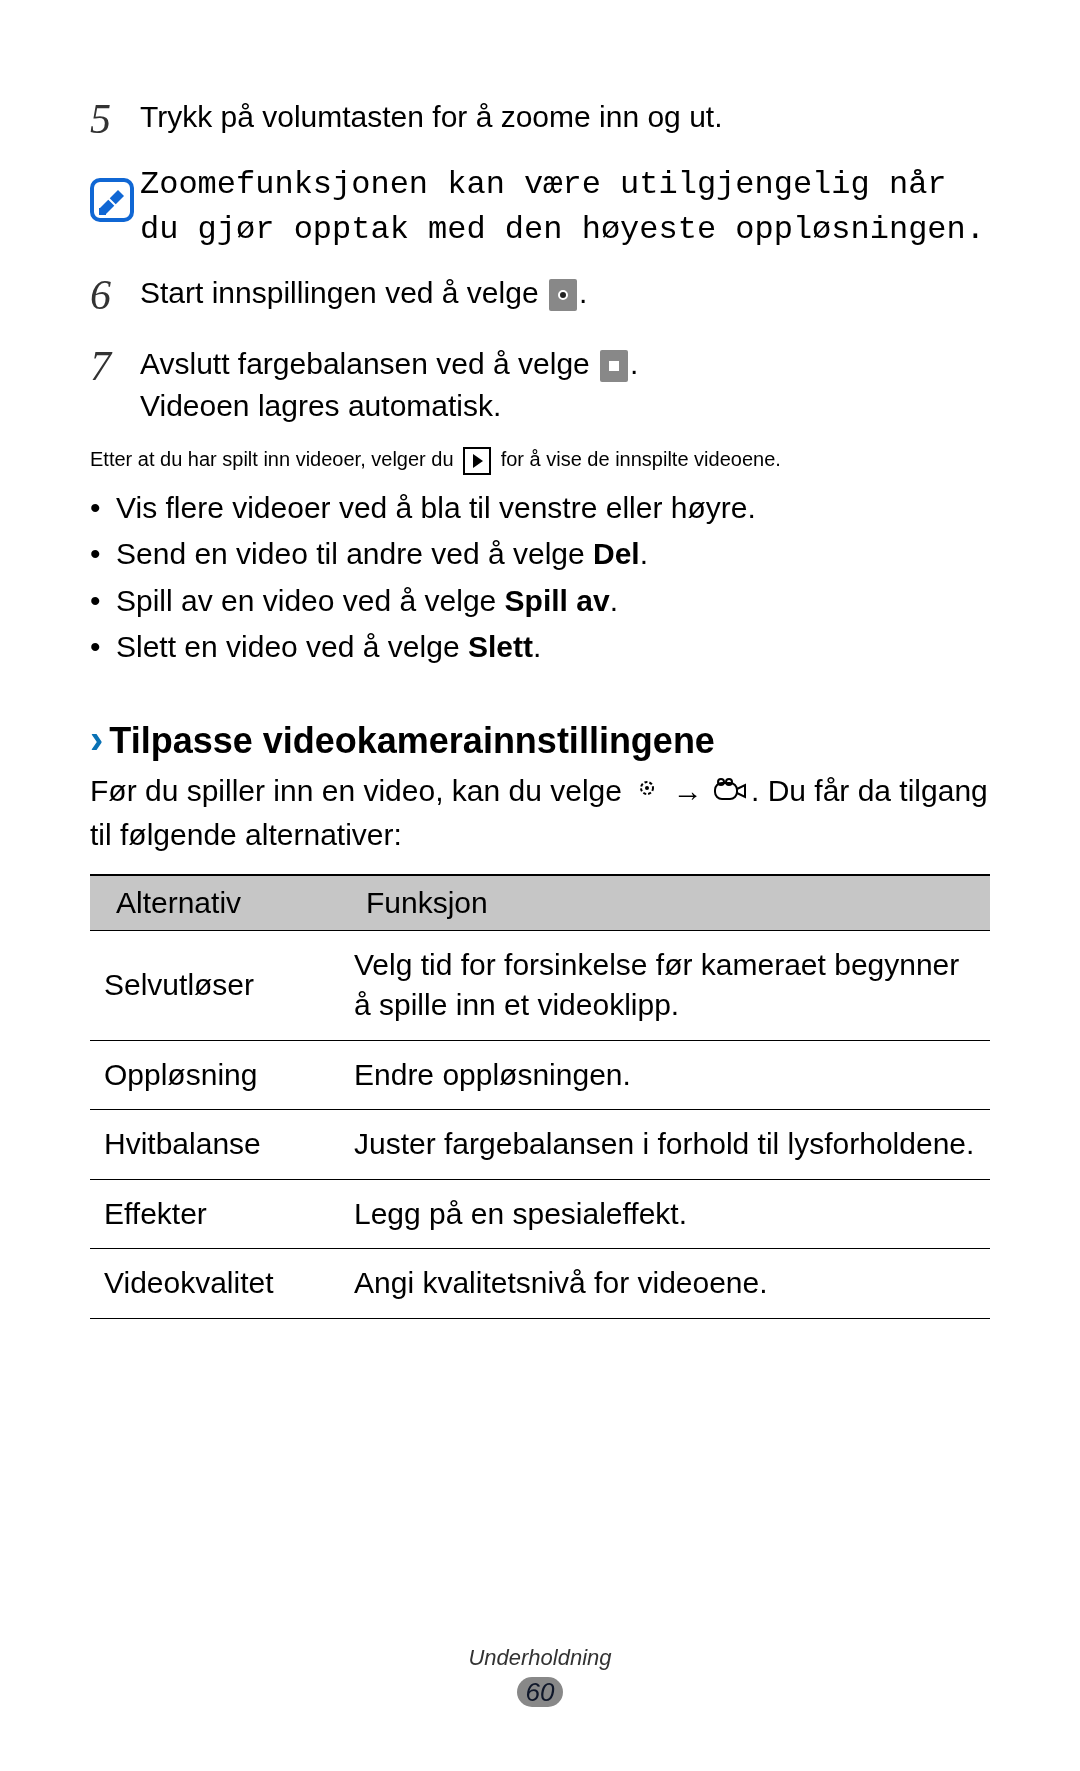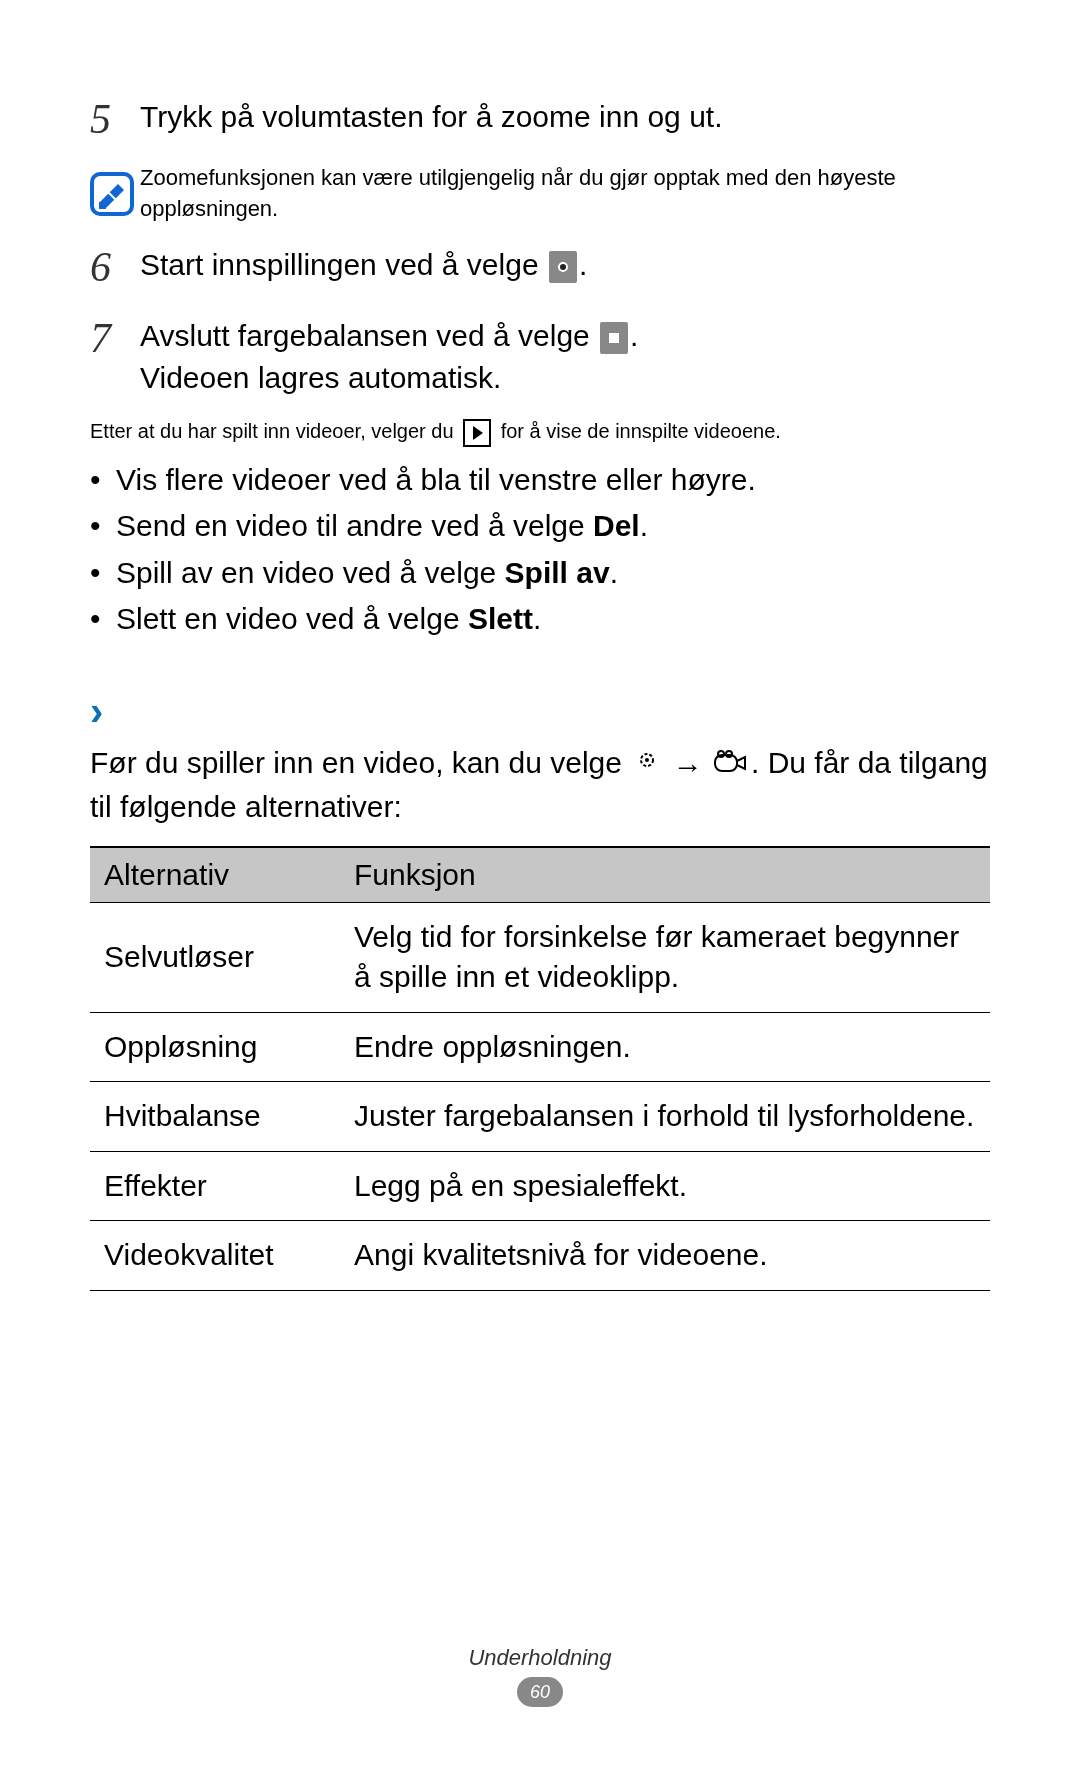--- a/index.html
+++ b/index.html
@@ -28,24 +28,25 @@
     width: 50px;
     flex-shrink: 0;
     color: #333;
   }
   .step-text {
     padding-top: 6px;
     flex: 1;
   }
   .note {
     display: flex;
-    align-items: flex-end;
+    align-items: center;
     margin-bottom: 14px;
-    font-size: 22px;
-    line-height: 1.4;
+    font-size: 32px;
+    line-height: 1.4;
+    font-family: Liberation Mono, monospace;
   }
   .note-icon {
     width: 50px;
     flex-shrink: 0;
     padding-top: 2px;
   }
   .note-text {
     flex: 1;
     padding-top: 2px;
   }
@@ -116,21 +117,21 @@
   }
   table.opts {
     width: 100%;
     border-collapse: collapse;
     font-size: 30px;
   }
   table.opts th {
     background: #c6c6c6;
     font-weight: normal;
     text-align: left;
-    padding: 10px 14px;
+    padding: 10px 26px;
     border-top: 2px solid #000;
     border-bottom: 1px solid #000;
   }
   table.opts td {
     padding: 14px 14px;
     border-bottom: 1px solid #000;
     vertical-align: middle;
     line-height: 1.35;
   }
   table.opts th:first-child, table.opts td:first-child {
@@ -151,23 +152,23 @@
     margin-bottom: 6px;
   }
   .page-badge {
     display: inline-flex;
     align-items: center;
     justify-content: center;
     width: 46px;
     height: 30px;
     background: #888;
     border-radius: 15px;
-    color: #ffffff;
+    color: #0f172a;
     font-style: italic;
-    font-size: 18px;
+    font-size: 26px;
   }
   b { font-weight: bold; }
 </style>
 </head>
 <body>
 
 <div class="page">
 
   <div class="step">
     <div class="step-num">5</div>
@@ -214,20 +215,21 @@
 
   <ul class="bullets">
     <li><span>Vis flere videoer ved å bla til venstre eller høyre.</span></li>
     <li><span>Send en video til andre ved å velge </span><b>Del</b><span>.</span></li>
     <li><span>Spill av en video ved å velge </span><b>Spill av</b><span>.</span></li>
     <li><span>Slett en video ved å velge </span><b>Slett</b><span>.</span></li>
   </ul>
 
   <div class="section-head">
     <span class="chev">›</span>
+    <span class="section-title">Tilpasse videokamerainnstillingene</span>
   </div>
   <div class="section-para">
     <span>Før du spiller inn en video, kan du velge </span><span class="inline-icon"><svg width="30" height="30" viewBox="0 0 30 30">
           <circle cx="15" cy="15" r="6" fill="none" stroke="#000" stroke-width="2" stroke-dasharray="3,2"></circle>
           <circle cx="15" cy="15" r="2" fill="#000"></circle>
         </svg></span><span> → </span><span class="inline-icon"><svg width="36" height="26" viewBox="0 0 36 26">
           <rect x="2" y="6" width="22" height="16" rx="7" fill="none" stroke="#000" stroke-width="2"></rect>
           <circle cx="8" cy="5" r="3" fill="none" stroke="#000" stroke-width="2"></circle>
           <circle cx="16" cy="5" r="3" fill="none" stroke="#000" stroke-width="2"></circle>
           <path d="M24 12 L32 8 L32 20 L24 16" fill="none" stroke="#000" stroke-width="2"></path>

